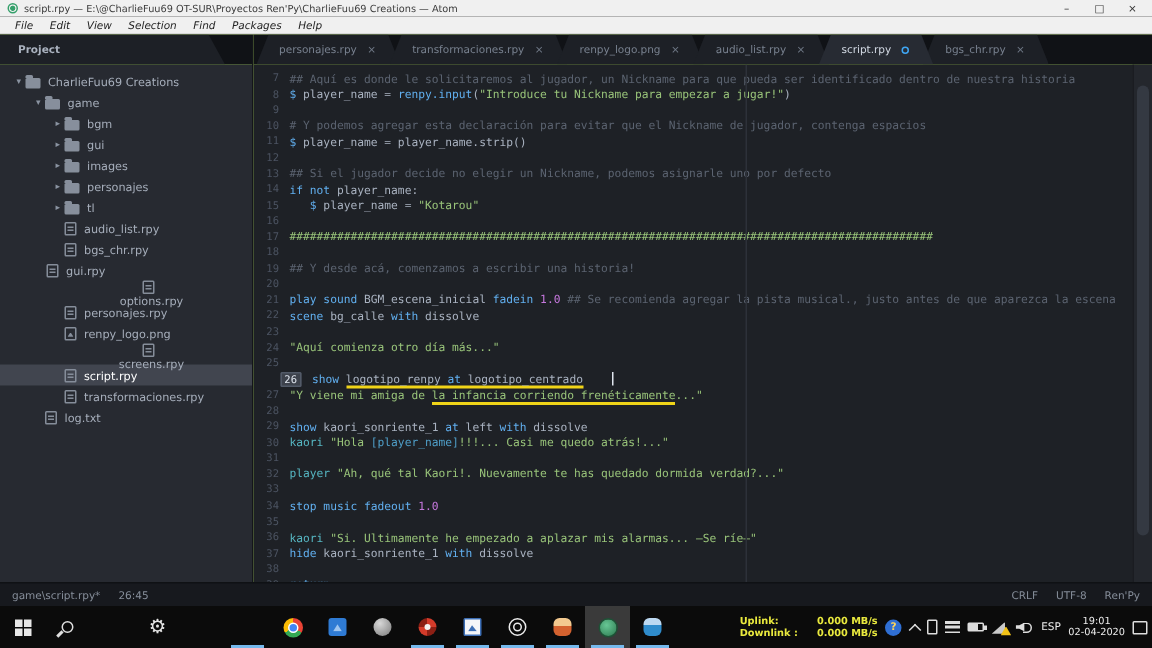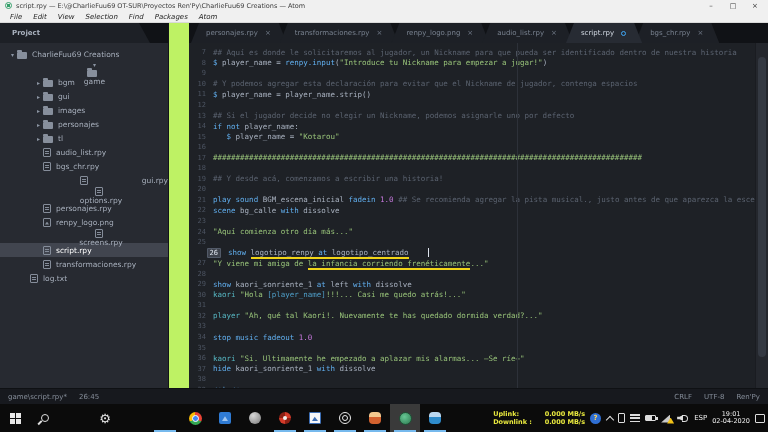--- a/index.html
+++ b/index.html
@@ -12,21 +12,21 @@
   .atom-logo{width:7px;height:7px;border-radius:50%;border:1.5px solid #35a06b;margin:0 4px 0 3px;background:radial-gradient(circle,#35a06b 0 1.5px,transparent 2px);}
   .title-text{font-size:6.5px;color:#3c3c3c;white-space:nowrap;overflow:hidden;}
   .win-controls{margin-left:auto;display:flex;align-items:center;gap:0;}
   .win-btn{width:22px;height:11px;font-size:7px;color:#333;display:flex;align-items:center;justify-content:center;}
 
   
   .menubar{height:12px;background:#f0f0f0;border-bottom:1px solid #d9d9d9;display:flex;align-items:center;padding-left:5px;gap:1px;flex:none;}
   .menu-item{font-size:7px;color:#222;padding:0 5px;font-style:italic;}
 
   
-  .workspace{flex:1;display:flex;min-height:0;background:#bef264;gap:20px;}
+  .workspace{flex:1;display:flex;min-height:0;background:#bef264;}
   .left-pane{width:169px;flex:none;display:flex;flex-direction:column;border-right:1px solid #131519;}
   .panel-strip{height:20px;background:#101216;flex:none;display:flex;}
   .project-tab{width:150px;height:20px;background:#1d2026;clip-path:polygon(0 0,calc(100% - 11px) 0,100% 100%,0 100%);display:flex;align-items:center;padding-left:12px;font-size:7px;color:#aab2bf;font-weight:bold;}
   .tree{flex:1;background:#272a31;overflow:hidden;padding-top:4px;}
   .tree-row{height:14px;display:flex;align-items:center;font-size:7.5px;color:#a6aebb;white-space:nowrap;}
   .tree-row.selected{background:#41454f;color:#fff;}
   .chev{width:9px;font-size:6px;color:#8a93a1;text-align:center;flex:none;}
   .ic{flex:none;margin-right:5px;position:relative;}
   .ic-folder{width:10px;height:7px;background:#878f9c;border-radius:1px;margin-top:2px;}
   .ic-folder::before{content:"";position:absolute;top:-2px;left:0;width:5px;height:2px;background:#878f9c;border-radius:1px 1px 0 0;}
@@ -133,35 +133,35 @@
     </span>
   </div>
 
   <div class="menubar" id="menubar">
       <span class="menu-item">File</span>
       <span class="menu-item">Edit</span>
       <span class="menu-item">View</span>
       <span class="menu-item">Selection</span>
       <span class="menu-item">Find</span>
       <span class="menu-item">Packages</span>
-      <span class="menu-item">Atom</span>
+      <span class="menu-item">Help</span>
     </div>
 
   <div class="workspace">
     <div class="left-pane">
       <div class="panel-strip">
         <div class="project-tab">Project</div>
       </div>
       <div class="tree" id="tree">
           <div class="tree-row" style="padding-left: 8px;">
             <span class="chev">▾</span>
             <span class="ic ic-folder"></span>
             <span class="tree-label">CharlieFuu69 Creations</span>
           </div>
-          <div class="tree-row" style="padding-left: 21px; flex-direction: column;">
+          <div class="tree-row" style="padding-left: 21px;">
             <span class="chev">▾</span>
             <span class="ic ic-folder"></span>
             <span class="tree-label">game</span>
           </div>
           <div class="tree-row" style="padding-left: 34px;">
             <span class="chev">▸</span>
             <span class="ic ic-folder"></span>
             <span class="tree-label">bgm</span>
           </div>
           <div class="tree-row" style="padding-left: 34px;">
@@ -187,21 +187,21 @@
           <div class="tree-row" style="padding-left: 34px;">
             <span class="chev"></span>
             <span class="ic ic-file"></span>
             <span class="tree-label">audio_list.rpy</span>
           </div>
           <div class="tree-row" style="padding-left: 34px;">
             <span class="chev"></span>
             <span class="ic ic-file"></span>
             <span class="tree-label">bgs_chr.rpy</span>
           </div>
-          <div class="tree-row" style="padding-left: 22px; justify-content: space-between;">
+          <div class="tree-row" style="padding-left: 22px;">
             <span class="chev"></span>
             <span class="ic ic-file"></span>
             <span class="tree-label">gui.rpy</span>
           </div>
           <div class="tree-row" style="padding-left: 34px; flex-direction: column;">
             <span class="chev"></span>
             <span class="ic ic-file"></span>
             <span class="tree-label">options.rpy</span>
           </div>
           <div class="tree-row" style="padding-left: 34px;">

